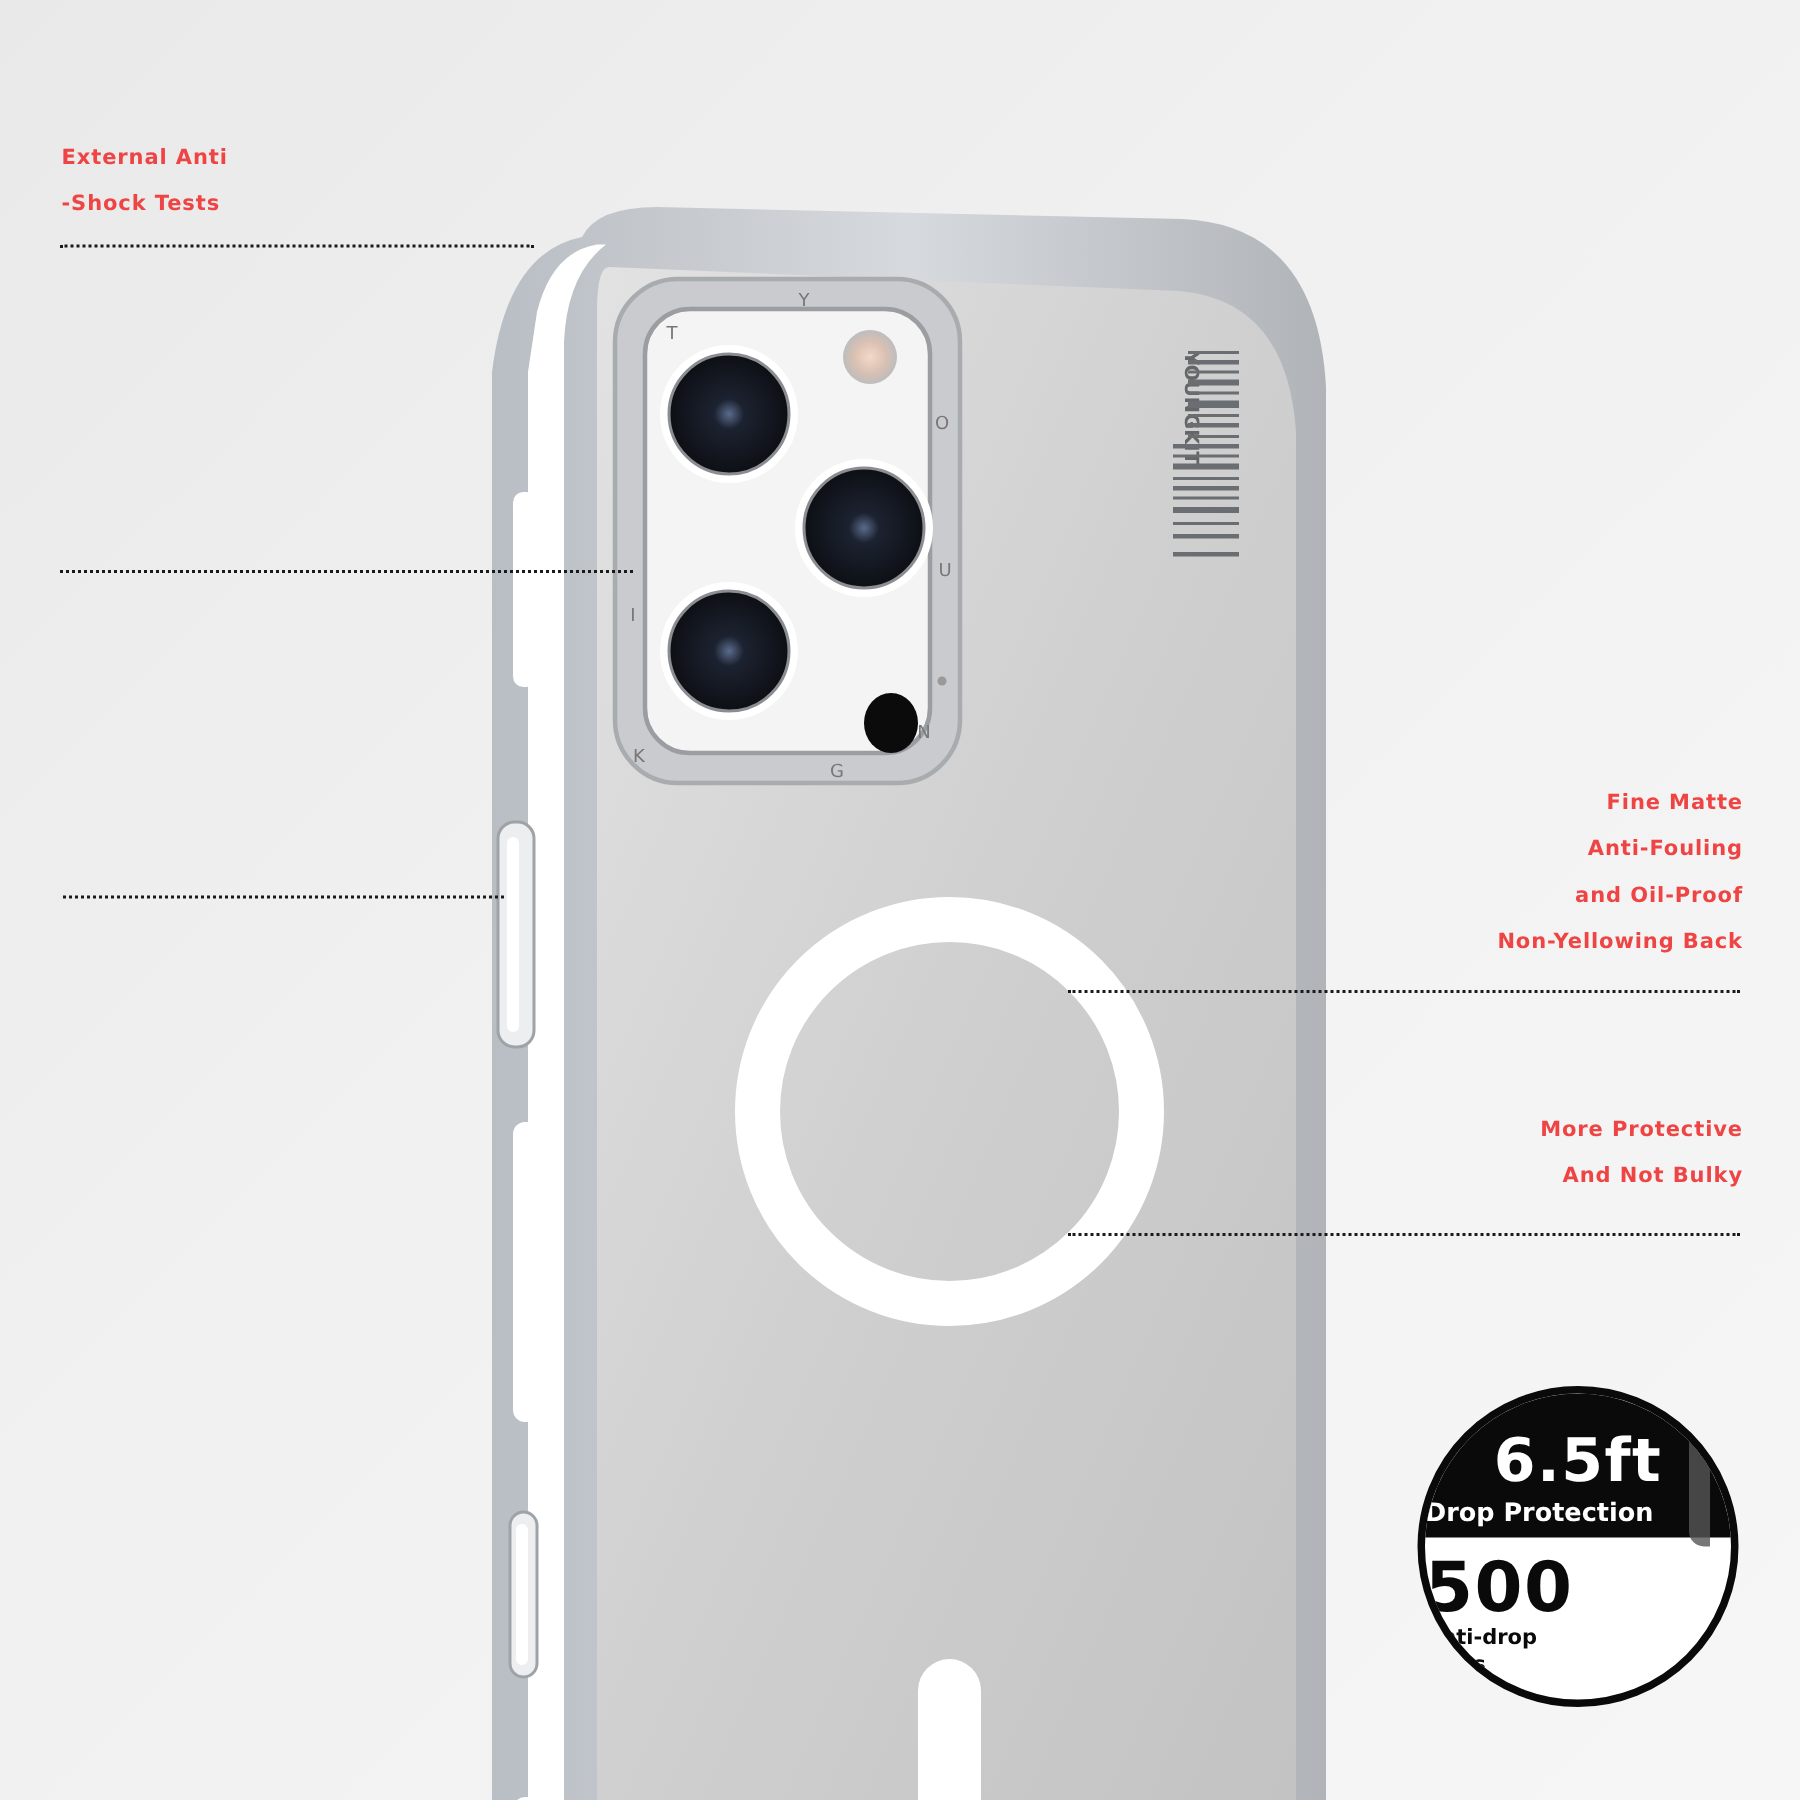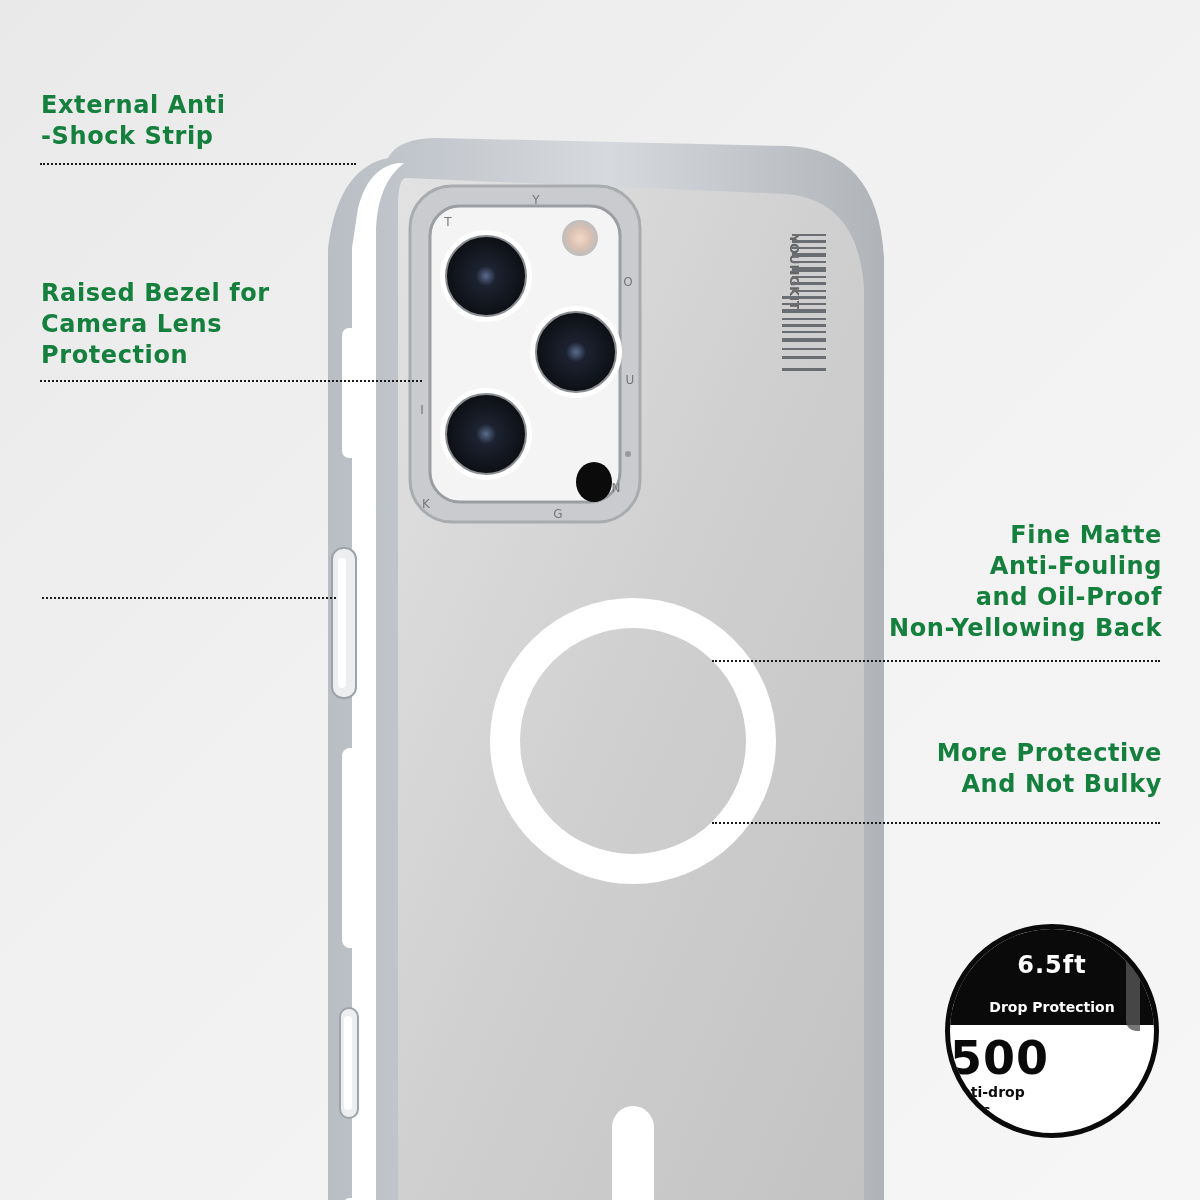--- a/index.html
+++ b/index.html
@@ -1,31 +1,31 @@
 <!DOCTYPE html>
 <html><head>
 <meta charset="utf-8">
 <style>
   html,body{margin:0;padding:0;}
   body{width:1200px;height:1200px;overflow:hidden;position:relative;
     background:linear-gradient(135deg,#e9e9e9 0%,#f1f1f1 45%,#f6f6f6 100%);
     font-family:"DejaVu Sans","Liberation Sans",sans-serif;}
   .stage{position:absolute;left:0;top:0;width:1200px;height:1200px;}
-  .callout{position:absolute;color:#15803d;font-weight:bold;font-size:24px;line-height:31px;letter-spacing:0.6px;}
+  .callout{position:absolute;color:#ef4444;font-weight:bold;font-size:14px;line-height:31px;letter-spacing:0.6px;}
   .callout .line{display:block;white-space:nowrap;}
   .callout.right{text-align:right;}
   .leader{position:absolute;height:0;border-top:2.5px dotted #1a1a1a;}
   
   .phone{position:absolute;left:318px;top:92px;width:566px;height:1200px;}
   .badge{position:absolute;left:945px;top:924px;width:214px;height:214px;border-radius:50%;
     border:5px solid #0a0a0a;box-sizing:border-box;overflow:hidden;background:#fff;}
   .badge .top{position:absolute;left:0;top:0;width:100%;height:47%;background:#0a0a0a;}
   .badge .top .shine{position:absolute;right:14px;top:30px;width:14px;height:72px;background:#555;border-radius:0 0 0 10px;opacity:.8;}
-  .badge .big1{position:absolute;left:0;width:100%;text-align:center;top:22px;color:#fff;font-weight:bold;font-size:24px;letter-spacing:1px;}
-  .badge .sub1{position:absolute;left:0;width:100%;text-align:center;top:70px;color:#fff;font-weight:bold;font-size:14px;}
+  .badge .big1{position:absolute;left:0;width:100%;text-align:center;top:22px;color:#fff;font-weight:bold;font-size:40px;letter-spacing:1px;}
+  .badge .sub1{position:absolute;left:0;width:100%;top:70px;color:#fff;font-weight:bold;font-size:17px;}
   .badge .big2{position:absolute;left:0;width:100%;top:102px;color:#0a0a0a;font-weight:bold;font-size:46px;letter-spacing:1px;}
   .badge .sub2{position:absolute;left:0;width:100%;text-align:left;top:154px;color:#0a0a0a;font-weight:bold;font-size:14px;line-height:18px;}
 </style>
 </head>
 <body>
 
 <div class="stage">
 
   <svg class="phone" viewBox="0 0 566 1108" width="566" height="1108">
     <defs>
@@ -112,29 +112,24 @@
         <rect x="-4" y="134" width="44" height="3"></rect>
       </g>
     </g>
 
     <circle cx="315" cy="603" r="128" fill="none" stroke="#ffffff" stroke-width="30"></circle>
     <rect x="294" y="968" width="42" height="140" rx="21" fill="#ffffff"></rect>
   </svg>
 
   <div class="callout" style="left:41px;top:90px;">
     <span class="line">External Anti</span>
-    <span class="line">-Shock Strip</span>
+    <span class="line">-Shock Tests</span>
   </div>
   <div class="leader" style="left:40px;top:163px;width:316px;"></div>
 
-  <div class="callout" style="left:41px;top:278px;">
-    <span class="line">Raised Bezel for</span>
-    <span class="line">Camera Lens</span>
-    <span class="line">Protection</span>
-  </div>
   <div class="leader" style="left:40px;top:380px;width:382px;"></div>
 
   <div class="leader" style="left:42px;top:597px;width:294px;"></div>
 
   <div class="callout right" style="right:38px;top:520px;">
     <span class="line">Fine Matte</span>
     <span class="line">Anti-Fouling</span>
     <span class="line">and Oil-Proof</span>
     <span class="line">Non-Yellowing Back</span>
   </div>

